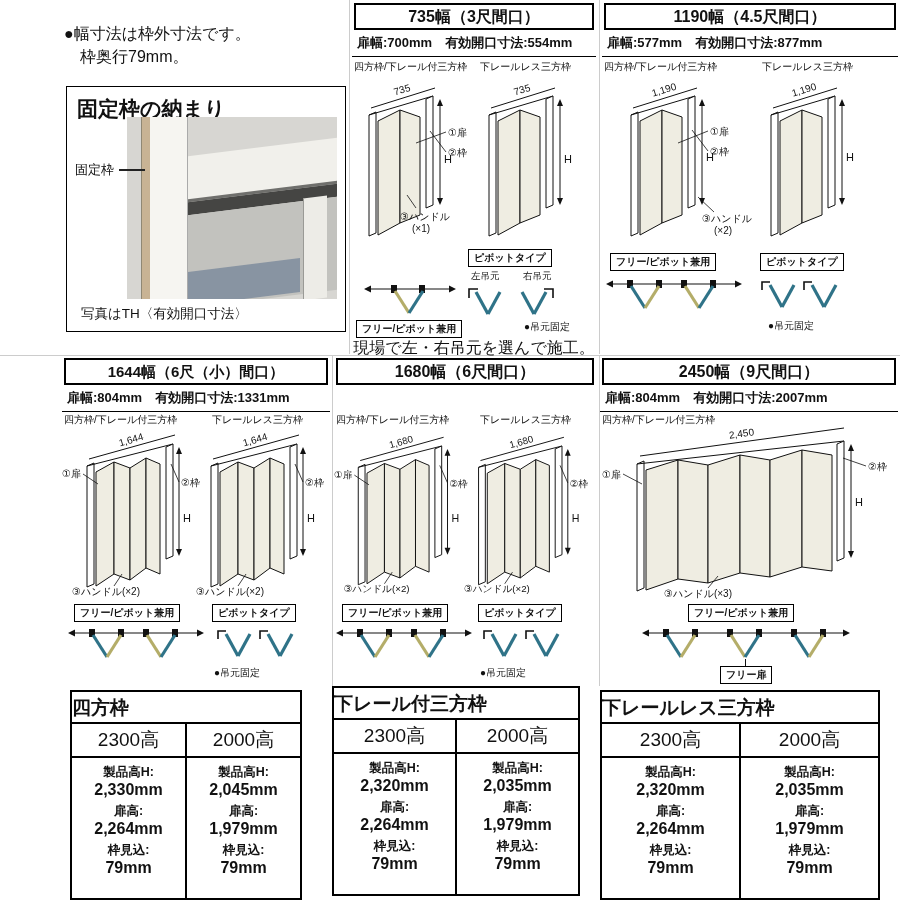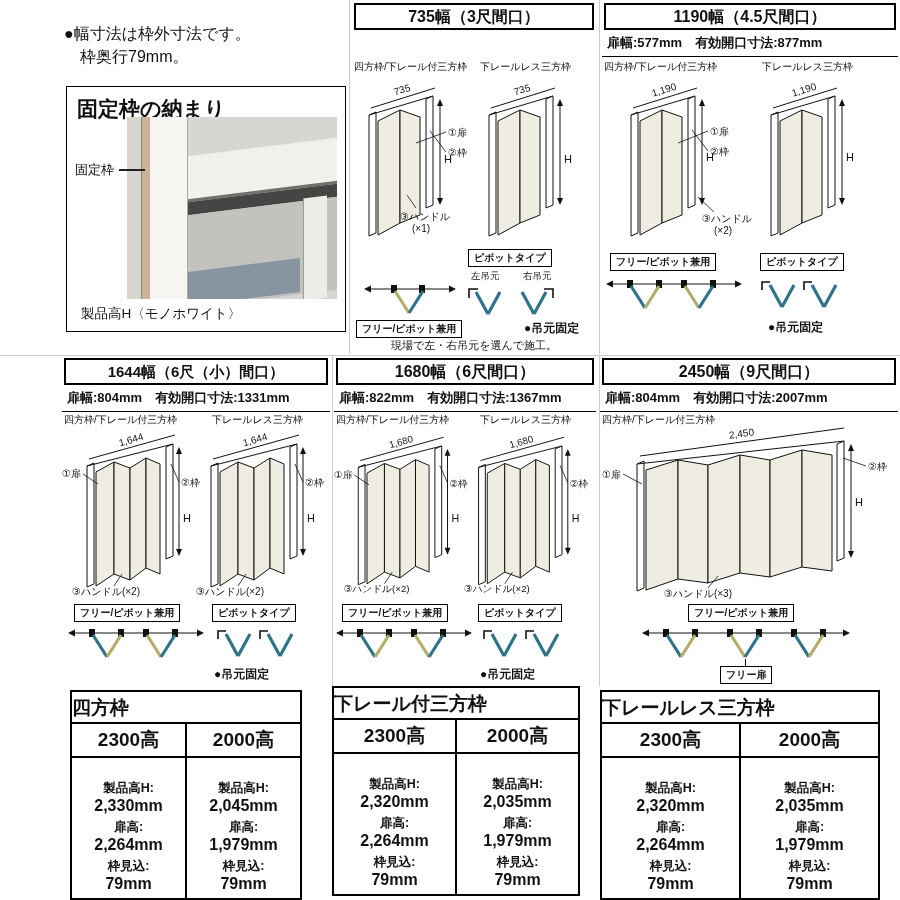--- a/index.html
+++ b/index.html
@@ -24,44 +24,44 @@
 .ffcaption{position:absolute;left:14px;top:218px;font-size:13.5px}
 .panel{position:absolute}
 .tbox{position:absolute;left:2px;right:2px;top:0;height:27px;border:2px solid #000;text-align:center;font-weight:700;font-size:16px;line-height:23px}
 .tbox.sm{font-size:15px}
 .spec{position:absolute;left:0;right:0;top:31px;height:23px;border-bottom:1px solid #000;font-size:13px;font-weight:700;padding-left:5px;white-space:nowrap}
 .spec .sp2{margin-left:13px}
 .dlabel{position:absolute;font-size:10px;white-space:nowrap}
 .dsvg{position:absolute}
 .bbox{position:absolute;border:1px solid #000;font-size:10px;font-weight:700;padding:2px 5px;background:#fff;white-space:nowrap;line-height:12px}
 .tiny{position:absolute;font-size:9.5px;white-space:nowrap}
-.note{position:absolute;font-size:12px;font-weight:700;white-space:nowrap}
-.sitenote{position:absolute;left:0;right:0;text-align:center;font-size:11px;white-space:nowrap}
+.note{position:absolute;font-size:10px;font-weight:400;white-space:nowrap}
+.sitenote{position:absolute;left:0;right:0;text-align:center;font-size:16px;white-space:nowrap}
 .fleader{position:absolute;width:1px;background:#111}
 svg{overflow:visible}
 svg text{font-family:"Liberation Sans","DejaVu Sans",sans-serif;fill:#111;font-size:10px}
 .dimt{text-anchor:middle;font-size:10px}
 .ht{font-size:11px}
 .jamb{fill:#fff;stroke:#111;stroke-width:1}
 .leaf{fill:#efede2;stroke:#111;stroke-width:1}
 .diml,.topl{stroke:#111;stroke-width:1;fill:none}
 .dimv{stroke:#111;stroke-width:1}
 .arr{fill:#111}
 .trk{stroke:#111;stroke-width:1.2}
 .blk{fill:#111}
 .lg{stroke-width:3.2;fill:none}
 .ldr{stroke:#111;stroke-width:0.8}
 .brk{stroke:#111;stroke-width:1.6;fill:none}
 .spec-table{position:absolute;border:2px solid #000;background:#fff}
 .t-title{height:32px;line-height:32px;font-size:19px;font-weight:700;border-bottom:2px solid #000}
 .t-cols{display:flex;border-bottom:2px solid #000}
-.t-cols div{flex:1;height:32px;line-height:32px;text-align:center;font-size:19px;font-weight:700}
+.t-cols div{flex:1;height:32px;line-height:32px;text-align:center;font-size:19px;font-weight:400}
 .t-cols div:first-child{border-right:2px solid #000}
 .t-body{display:flex;height:140px}
-.t-cell{flex:1;text-align:center;padding-top:19px}
+.t-cell{flex:1;text-align:center;padding-top:3px}
 .t-cell:first-child{border-right:2px solid #000}
 .pl{display:block;font-size:12.5px;font-weight:700;margin-top:3px}
 .pv{display:block;font-size:16px;font-weight:700;margin-bottom:4px}
 </style>
 </head>
 <body>
 
 <svg width="0" height="0" style="position:absolute" aria-hidden="true">
   <defs>
     <g id="door2">
@@ -180,25 +180,28 @@
     <div class="ph-tan"></div>
     <div class="ph-whitev"></div>
     <div class="ph-topframe"></div>
     <div class="ph-slot"></div>
     <div class="ph-inner"></div>
     <div class="ph-rightv"></div>
     <div class="ph-floor"></div>
   </div>
   <div class="ffleader"></div>
   <div class="fflabel">固定枠</div>
-  <div class="ffcaption">製品高H〈モノホワイト〉</div>
+  <div class="ffcaption">写真はTH〈有効開口寸法〉</div>
 </div>
 
 <section class="panel" style="left:352px;top:3px;width:244px;height:350px">
   <div class="tbox">735幅（3尺間口）</div>
+  <div class="spec">
+    <span></span><span>扉幅:700mm</span><span class="sp2">有効開口寸法:554mm</span>
+  </div>
   <div class="dlabel" style="left:2px;top:57px">四方枠/下レール付三方枠</div>
   <div class="dlabel" style="left:128px;top:57px">下レールレス三方枠</div>
   <svg class="dsvg" style="left:0;top:70px" width="244" height="172" viewBox="0 0 244 172">
     <use href="#door2" x="16" y="2"></use>
     <use href="#door2" x="136" y="2"></use>
     <text class="dimt" x="51" y="20" transform="rotate(-17 51 20)">735</text>
     <text class="dimt" x="171" y="20" transform="rotate(-17 171 20)">735</text>
     <text class="ht" x="92" y="90">H</text>
     <text class="ht" x="212" y="90">H</text>
     <line class="ldr" x1="94" y1="59" x2="64" y2="70"></line>
@@ -290,23 +293,20 @@
       <use href="#vfree2"></use>
     </svg>
   <svg class="dsvg" style="left:154px;top:268px" width="80" height="34" viewBox="0 0 80 34">
       <use href="#vpivot2"></use>
     </svg>
   <div class="note" style="left:152px;top:308px">●吊元固定</div>
 </section>
 
 <section class="panel" style="left:334px;top:358px;width:262px;height:326px">
   <div class="tbox">1680幅（6尺間口）</div>
-  <div class="spec">
-    <span>扉幅:822mm</span><span class="sp2">有効開口寸法:1367mm</span>
-  </div>
   <div class="dlabel" style="left:2px;top:55px">四方枠/下レール付三方枠</div>
   <div class="dlabel" style="left:146px;top:55px">下レールレス三方枠</div>
   <svg class="dsvg" style="left:0;top:62px" width="260" height="182" viewBox="0 0 268 182">
     <use href="#door4" x="24" y="2"></use>
     <use href="#door4" x="148" y="2"></use>
     <text class="dimt" x="70" y="23" transform="rotate(-16 70 23)">1,680</text>
     <text class="dimt" x="194" y="23" transform="rotate(-16 194 23)">1,680</text>
     <text class="ht" x="121" y="102">H</text>
     <text class="ht" x="245" y="102">H</text>
     <line class="ldr" x1="21" y1="54" x2="36" y2="64"></line>

